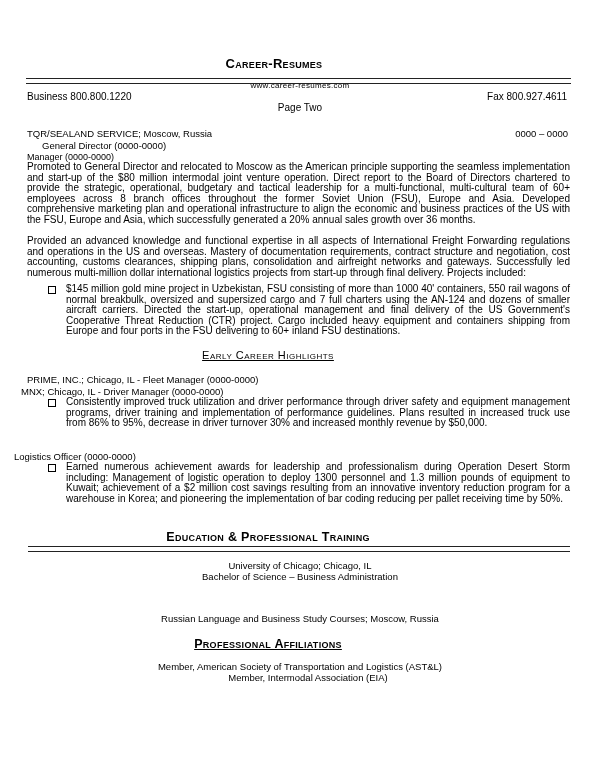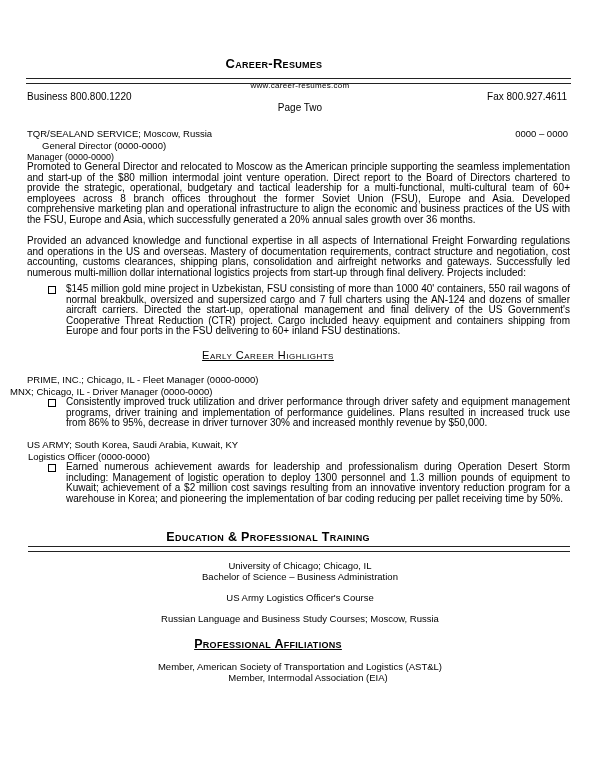--- a/index.html
+++ b/index.html
@@ -50,39 +50,37 @@
   <div class="abs body" style="left:27px; top:236px; width:543px;">Provided an advanced knowledge and functional expertise in all aspects of International Freight Forwarding regulations and operations in the US and overseas.  Mastery of documentation requirements, contract structure and negotiation, cost accounting, customs clearances, shipping plans, consolidation and airfreight networks and gateways.  Successfully led numerous multi-million dollar international logistics projects from start-up through final delivery.  Projects included:</div>
   <div class="abs bullet" style="left:48px; top:284px; width:522px;">
     <div class="box"></div>
     <div class="body" style="margin-left:10px; flex:1;">$145 million gold mine project in Uzbekistan, FSU consisting of more than 1000 40' containers, 550 rail wagons of normal breakbulk, oversized and supersized cargo and 7 full charters using the AN-124 and dozens of smaller aircraft carriers.  Directed the start-up, operational management and final delivery of the US Government's Cooperative Threat Reduction (CTR) project.  Cargo included heavy equipment and containers shipping from Europe and four ports in the FSU delivering to 60+ inland FSU destinations.</div>
   </div>
 
   <div class="abs sec-head sec-sm" style="top:349px;">
     <span>Early Career Highlights</span>
   </div>
   <div class="abs txt" style="left:27px; top:375px;">PRIME, INC.; Chicago, IL - Fleet Manager (0000-0000)</div>
-  <div class="abs txt" style="left:10px; top:387px;">MNX; Chicago, IL - Driver Manager (0000-0000)</div>
+  <div class="abs txt" style="left:21px; top:387px;">MNX; Chicago, IL - Driver Manager (0000-0000)</div>
   <div class="abs bullet" style="left:48px; top:397px; width:522px;">
     <div class="box"></div>
     <div class="body" style="margin-left:10px; flex:1;">Consistently improved truck utilization and driver performance through driver safety and equipment management programs, driver training and implementation of performance guidelines. Plans resulted in increased truck use from 86% to 95%, decrease in driver turnover 30% and increased monthly revenue by $50,000.</div>
   </div>
-  <div class="abs txt" style="left:27px; top:440px;">US ARMY; South Korea, Saudi Arabia, Kuwait, KY</div>
-  <div class="abs txt" style="left:28px; top:452px;">Logistics Officer (0000-0000)</div>
+  <div class="abs txt" style="left:14px; top:452px;">Logistics Officer (0000-0000)</div>
   <div class="abs bullet" style="left:48px; top:462px; width:522px;">
     <div class="box"></div>
     <div class="body" style="margin-left:10px; flex:1;">Earned numerous achievement awards for leadership and professionalism during Operation Desert Storm including: Management of logistic operation to deploy 1300 personnel and 1.3 million pounds of equipment to Kuwait; achievement of a $2 million cost savings resulting from an innovative inventory reduction program for a warehouse in Korea; and pioneering the implementation of bar coding reducing per pallet receiving time by 50%.</div>
   </div>
 
   <div class="abs sec-head sec-lg" style="top:530px;">
     <span style="text-decoration:none;text-align:right;">Education &amp; Professional Training</span>
   </div>
   <div class="abs rule" style="left:28px; width:542px; top:546px;"></div>
   <div class="abs center" style="top:571px;">Bachelor of Science – Business Administration</div>
   <div class="abs center" style="top:560px;">University of Chicago; Chicago, IL</div>
-  <div class="abs center" style="top:592px;">US Army Logistics Officer's Course</div>
   <div class="abs center" style="top:613px;">Russian Language and Business Study Courses; Moscow, Russia</div>
 
   <div class="abs sec-head sec-lg" style="top:637px;">
     <span>Professional Affiliations</span>
   </div>
   <div class="abs center" style="top:661px;">Member, American Society of Transportation and Logistics (AST&amp;L)</div>
   <div class="abs center" style="top:672px;margin-left:8px;">Member, Intermodal Association (EIA)</div>
 
 </div>
 

